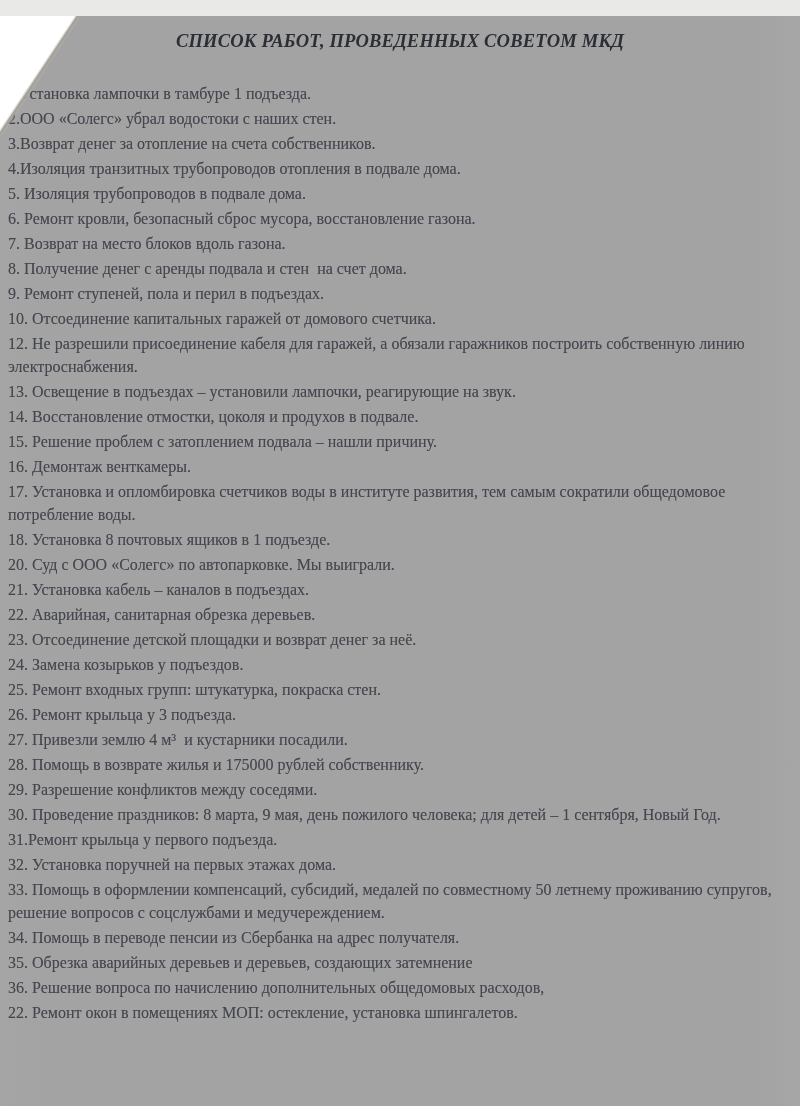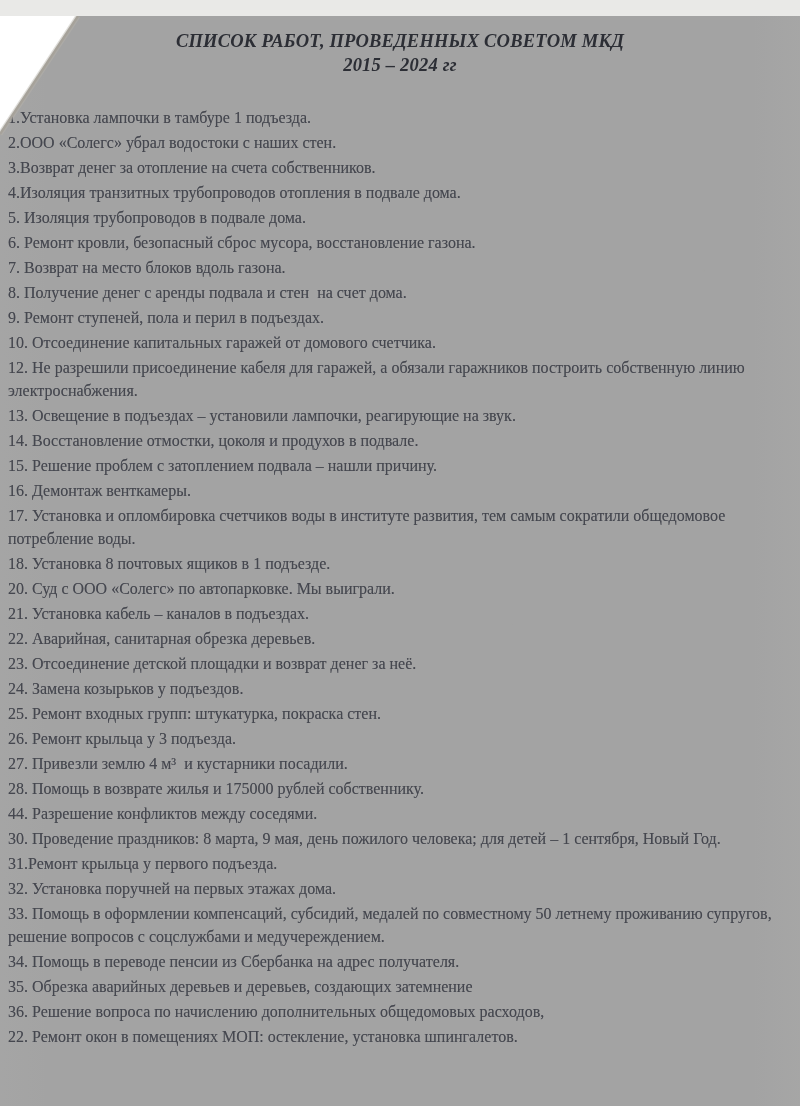--- a/index.html
+++ b/index.html
@@ -71,21 +71,20 @@
 <div class="page">
 
   <svg class="corner-fold" viewBox="0 0 95 130" width="95" height="130" aria-hidden="true">
     <polygon points="0,0 78,0 0,118" fill="#ffffff"></polygon>
     <line x1="78" y1="0" x2="0" y2="118" stroke="#b8b4ac" stroke-width="5" opacity="0.45"></line>
     <line x1="78" y1="0" x2="0" y2="118" stroke="#a6a29a" stroke-width="2.4"></line>
   </svg>
 
   <div class="title-wrap">
     <div class="title-line">СПИСОК РАБОТ, ПРОВЕДЕННЫХ СОВЕТОМ МКД</div>
-    <div class="title-line">2015 – 2024 гг</div>
   </div>
 
   <div class="work-list">
       <p class="work-item">1.Установка лампочки в тамбуре 1 подъезда.</p>
       <p class="work-item">2.ООО «Солегс» убрал водостоки с наших стен.</p>
       <p class="work-item">3.Возврат денег за отопление на счета собственников.</p>
       <p class="work-item">4.Изоляция транзитных трубопроводов отопления в подвале дома.</p>
       <p class="work-item">5. Изоляция трубопроводов в подвале дома.</p>
       <p class="work-item">6. Ремонт кровли, безопасный сброс мусора, восстановление газона.</p>
       <p class="work-item">7. Возврат на место блоков вдоль газона.</p>
@@ -101,21 +100,21 @@
       <p class="work-item">18. Установка 8 почтовых ящиков в 1 подъезде.</p>
       <p class="work-item">20. Суд с ООО «Солегс» по автопарковке. Мы выиграли.</p>
       <p class="work-item">21. Установка кабель – каналов в подъездах.</p>
       <p class="work-item">22. Аварийная, санитарная обрезка деревьев.</p>
       <p class="work-item">23. Отсоединение детской площадки и возврат денег за неё.</p>
       <p class="work-item">24. Замена козырьков у подъездов.</p>
       <p class="work-item">25. Ремонт входных групп: штукатурка, покраска стен.</p>
       <p class="work-item">26. Ремонт крыльца у 3 подъезда.</p>
       <p class="work-item">27. Привезли землю 4 м³  и кустарники посадили.</p>
       <p class="work-item">28. Помощь в возврате жилья и 175000 рублей собственнику.</p>
-      <p class="work-item">44. Разрешение конфликтов между соседями.</p>
+      <p class="work-item">29. Разрешение конфликтов между соседями.</p>
       <p class="work-item">30. Проведение праздников: 8 марта, 9 мая, день пожилого человека; для детей – 1 сентября, Новый Год.</p>
       <p class="work-item">31.Ремонт крыльца у первого подъезда.</p>
       <p class="work-item">32. Установка поручней на первых этажах дома.</p>
       <p class="work-item">33. Помощь в оформлении компенсаций, субсидий, медалей по совместному 50 летнему проживанию супругов, решение вопросов с соцслужбами и медучереждением.</p>
       <p class="work-item">34. Помощь в переводе пенсии из Сбербанка на адрес получателя.</p>
       <p class="work-item">35. Обрезка аварийных деревьев и деревьев, создающих затемнение</p>
       <p class="work-item">36. Решение вопроса по начислению дополнительных общедомовых расходов,</p>
       <p class="work-item">22. Ремонт окон в помещениях МОП: остекление, установка шпингалетов.</p>
     </div>
 

